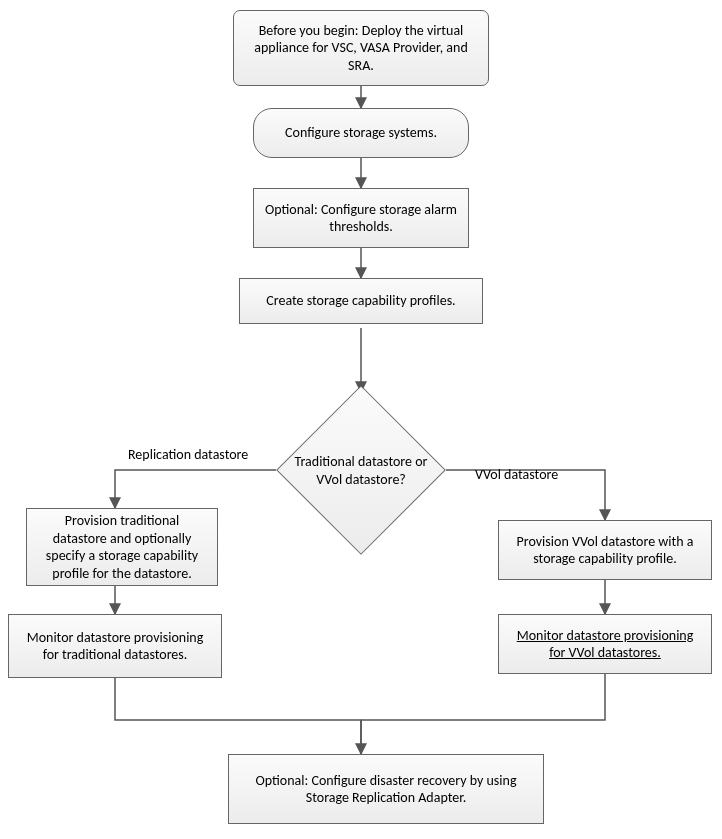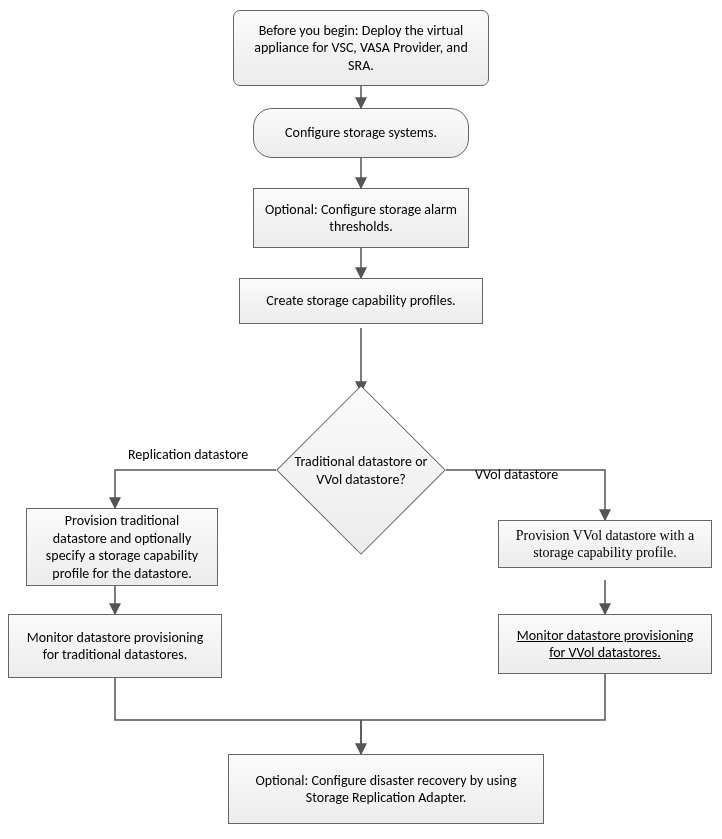--- a/index.html
+++ b/index.html
@@ -100,19 +100,19 @@
     <div class="diamond-text">Traditional datastore or VVol datastore?</div>
   </div>
 
   <div class="label" style="left:128px; top:446px;">Replication datastore</div>
   <div class="label" style="left:475px; top:446px;margin-top:20px;">VVol datastore</div>
 
   <div class="box" style="left:26px; top:508px; width:192px; height:78px;">Provision traditional datastore and optionally specify a storage capability profile for the datastore.</div>
 
   <div class="box" style="left:8px; top:614px; width:214px; height:64px;">Monitor datastore provisioning for traditional datastores.</div>
 
-  <div class="box" style="left:498px; top:520px; width:214px; height:48px;font-family:Liberation Serif, serif;">Provision VVol datastore with a storage capability profile.</div>
+  <div class="box" style="left:498px; top:520px; width:214px; height:60px;">Provision VVol datastore with a storage capability profile.</div>
 
   <div class="box" style="left:498px; top:614px; width:214px; height:60px;text-decoration:underline;">Monitor datastore provisioning for VVol datastores.</div>
 
   <div class="box" style="left:228px; top:754px; width:316px; height:70px;">Optional: Configure disaster recovery by using Storage Replication Adapter.</div>
 
 </div>
 
 </body></html>

